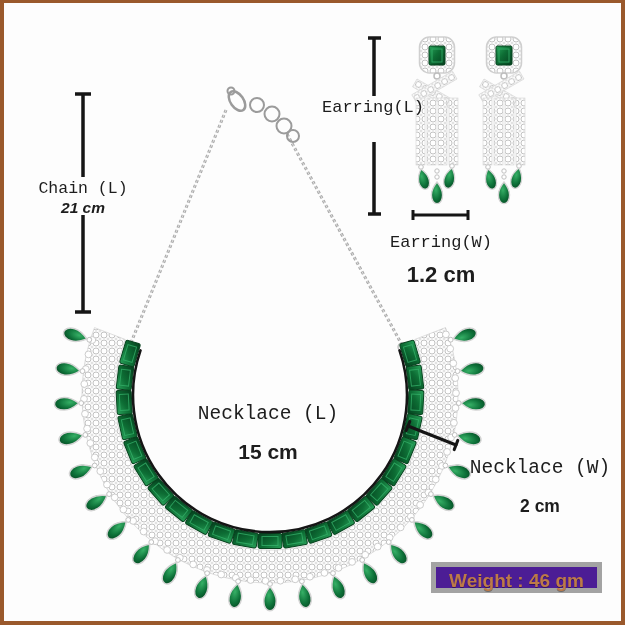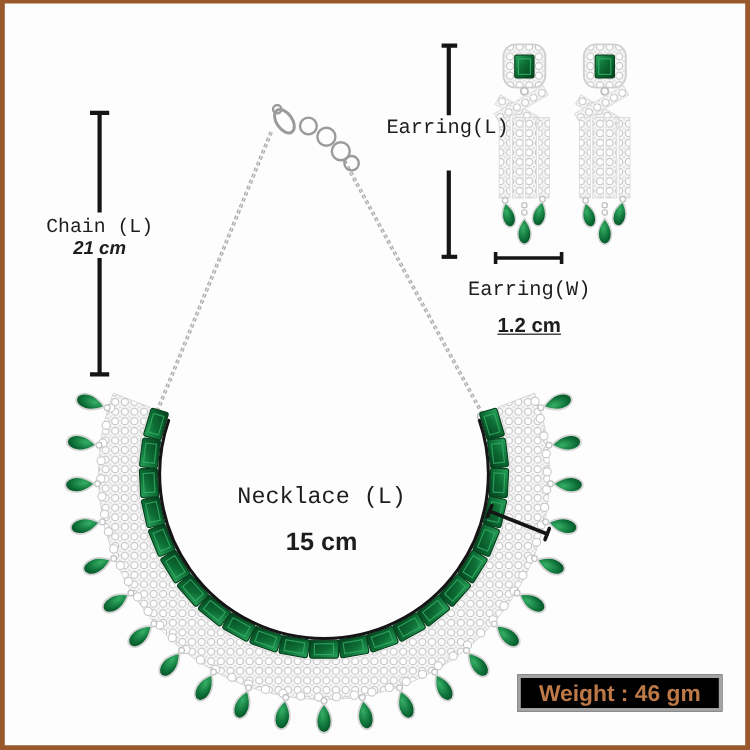--- a/index.html
+++ b/index.html
@@ -20,30 +20,30 @@
     color:#1d1d1d;
     line-height:1.18;
   }
   .lbl .name{display:block;font-family:Liberation Mono, monospace;}
   .lbl .val{display:block;font-weight:bold;}
   .lbl-chain{left:9px;top:176px;width:140px;font-size:16.5px;}
   .lbl-chain .val{font-size:15.5px;margin-top:1px;font-style:italic;}
   .lbl-earring-l{left:299px;top:95px;width:140px;font-size:17px;}
   .lbl-earring-l .val{font-size:17px;margin-top:2px;}
   .lbl-earring-w{left:367px;top:230px;width:140px;font-size:17px;}
-  .lbl-earring-w .val{font-size:17px;margin-top:9px;text-decoration:underline;}
+  .lbl-earring-w .val{font-size:22px;margin-top:9px;}
   .lbl-necklace-l{left:184px;top:400px;width:160px;font-size:19.5px;}
   .lbl-necklace-l .val{font-size:21px;margin-top:14px;}
   .lbl-necklace-w{left:456px;top:454px;width:160px;font-size:19.5px;}
   .lbl-necklace-w .val{font-size:17.5px;margin-top:16px;}
   .weight-badge{
     position:absolute;left:427px;top:559px;width:171px;height:31px;
     box-sizing:border-box;
-    background:#000000;
-    border:3px solid #a3a3a3;
+    background:#4c1d95;
+    border:5px solid #a3a3a3;
     color:#bd7a48;
     font-weight:bold;font-size:19px;line-height:28px;
     text-align:center;
     text-shadow:0 1px 0 rgba(0,0,0,0.35);
   }
 </style>
 </head>
 <body>
 
 <div class="frame">
@@ -428,15 +428,19 @@
   <div class="lbl lbl-earring-w">
     <span class="name">Earring(W)</span>
     <span class="val">1.2 cm</span>
   </div>
 
   <div class="lbl lbl-necklace-l">
     <span class="name">Necklace (L)</span>
     <span class="val">15 cm</span>
   </div>
 
+  <div class="lbl lbl-necklace-w">
+    <span class="name">Necklace (W)</span>
+    <span class="val">2 cm</span>
+  </div>
 
   <div class="weight-badge">Weight : 46 gm</div>
 </div>
 
 </body></html>

